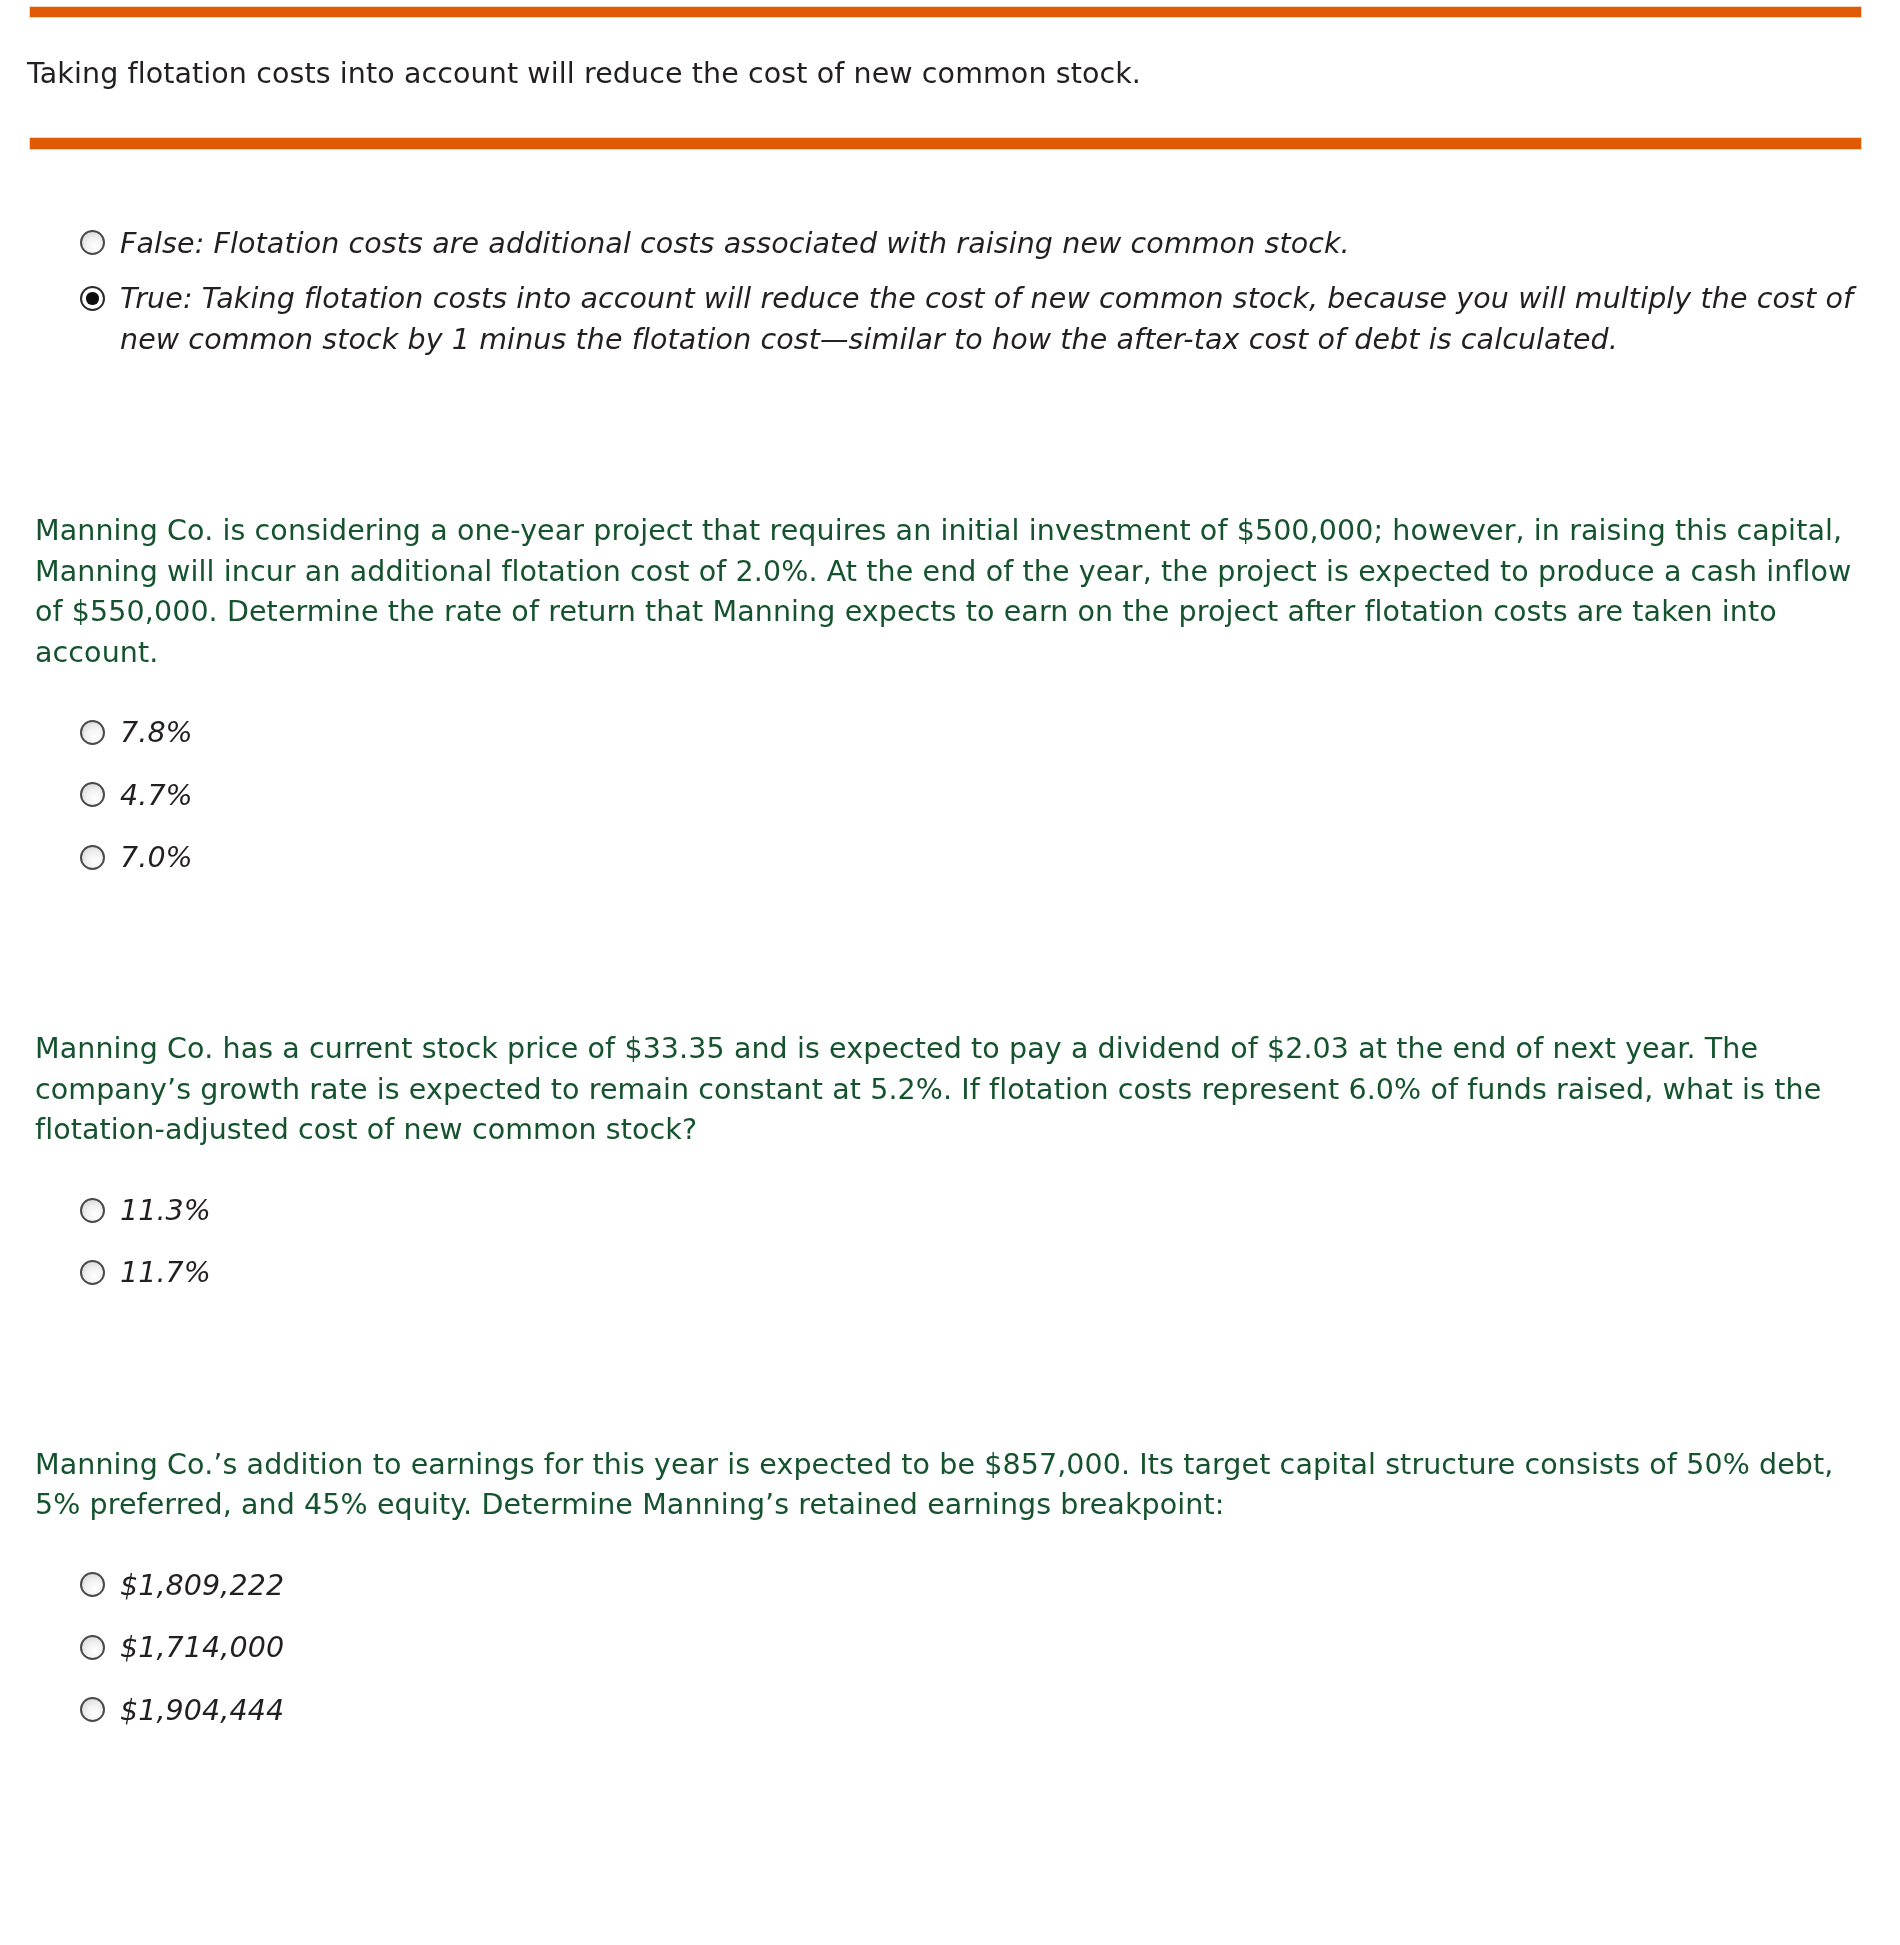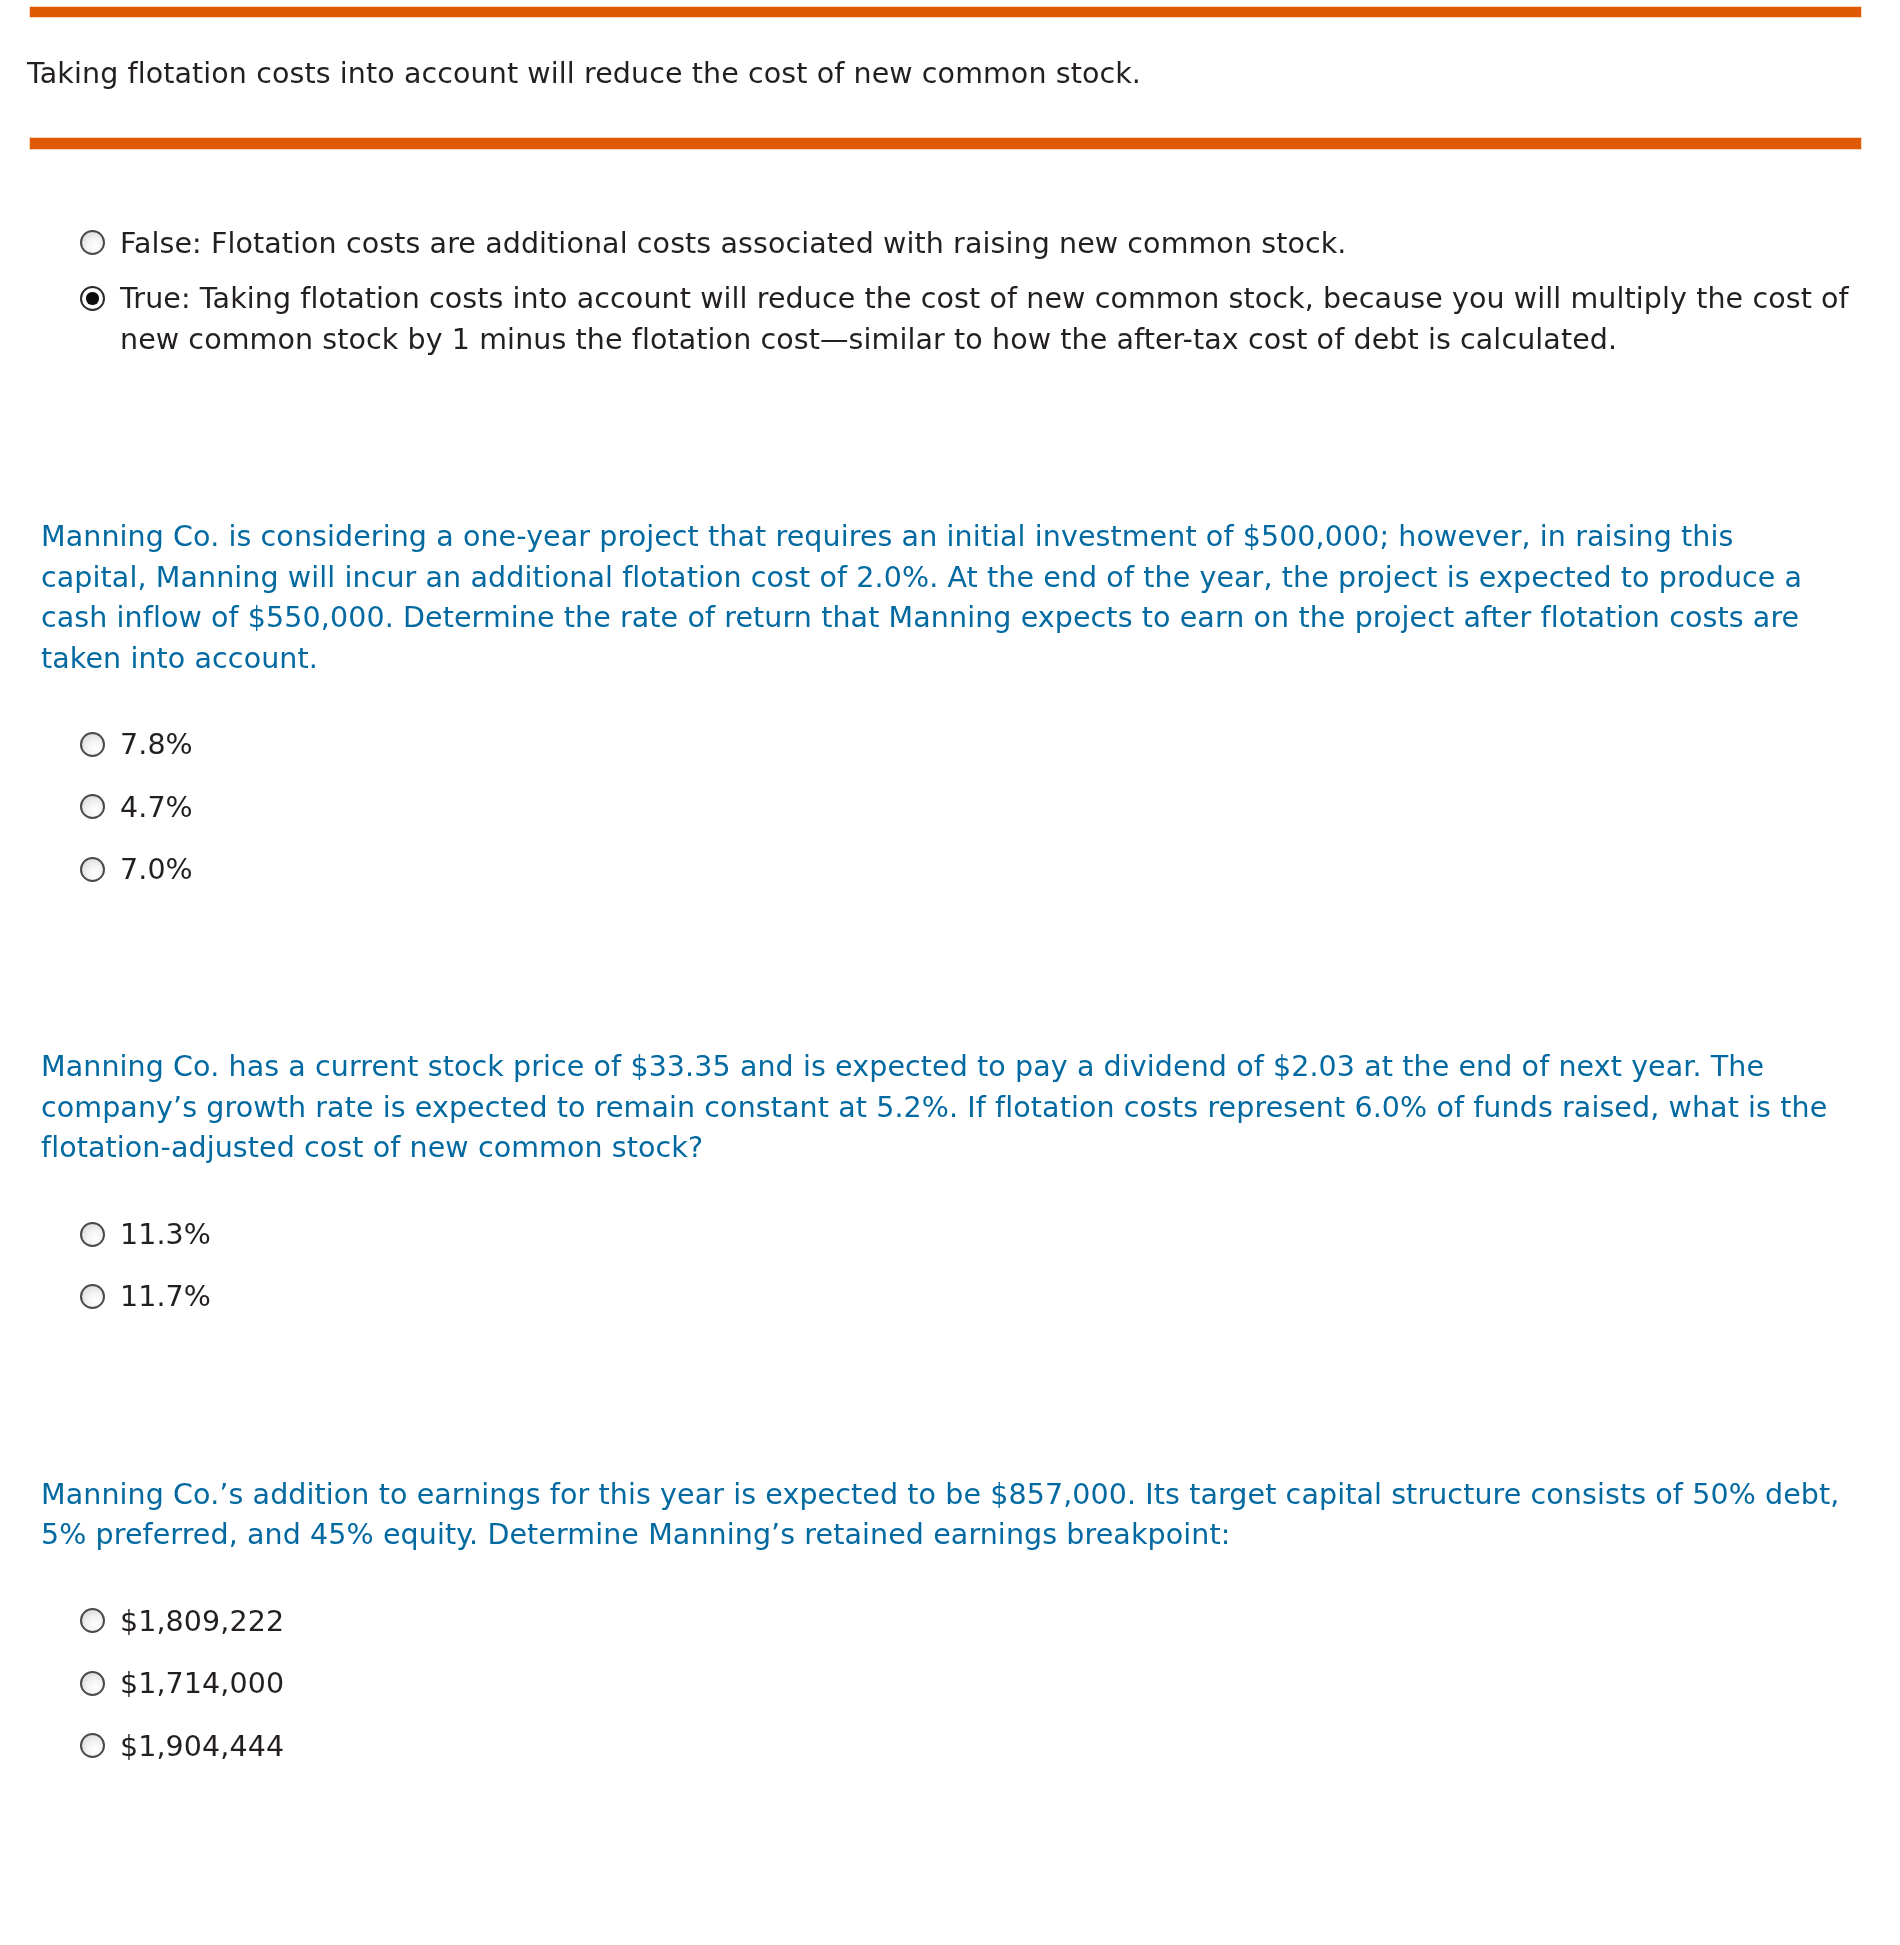--- a/index.html
+++ b/index.html
@@ -41,43 +41,44 @@
     line-height: 1.38;
     color: #231f20;
     letter-spacing: 0.1px;
   }
 
   
   .qblock {
     padding: 0 38px 0 27px;
   }
   .qtext {
-    margin: 14px;
+    margin: 8px;
     font-size: 28.5px;
     line-height: 1.42;
-    color: #0369a1;
+    color: #14532d;
     letter-spacing: 0.1px;
     max-width: 1836px;
   }
 
   .gap-sm   { height: 32px; }
   .gap-md   { height: 74px; }
   .gap-xl   { height: 143px; }
 
   
   .options {
     list-style: none;
     margin: 0;
     padding: 0 0 0 53px;
   }
   .option {
     display: flex;
     align-items: flex-start;
     margin: 0;
     padding: 0;
+    font-style: italic;
   }
   .option + .option { margin-top: 15px; }
   .options.tight .option + .option { margin-top: 22px; }
 
   .radio {
     flex: 0 0 auto;
     width: 25px;
     height: 25px;
     margin-top: 6.7px;
     margin-right: 15px;

